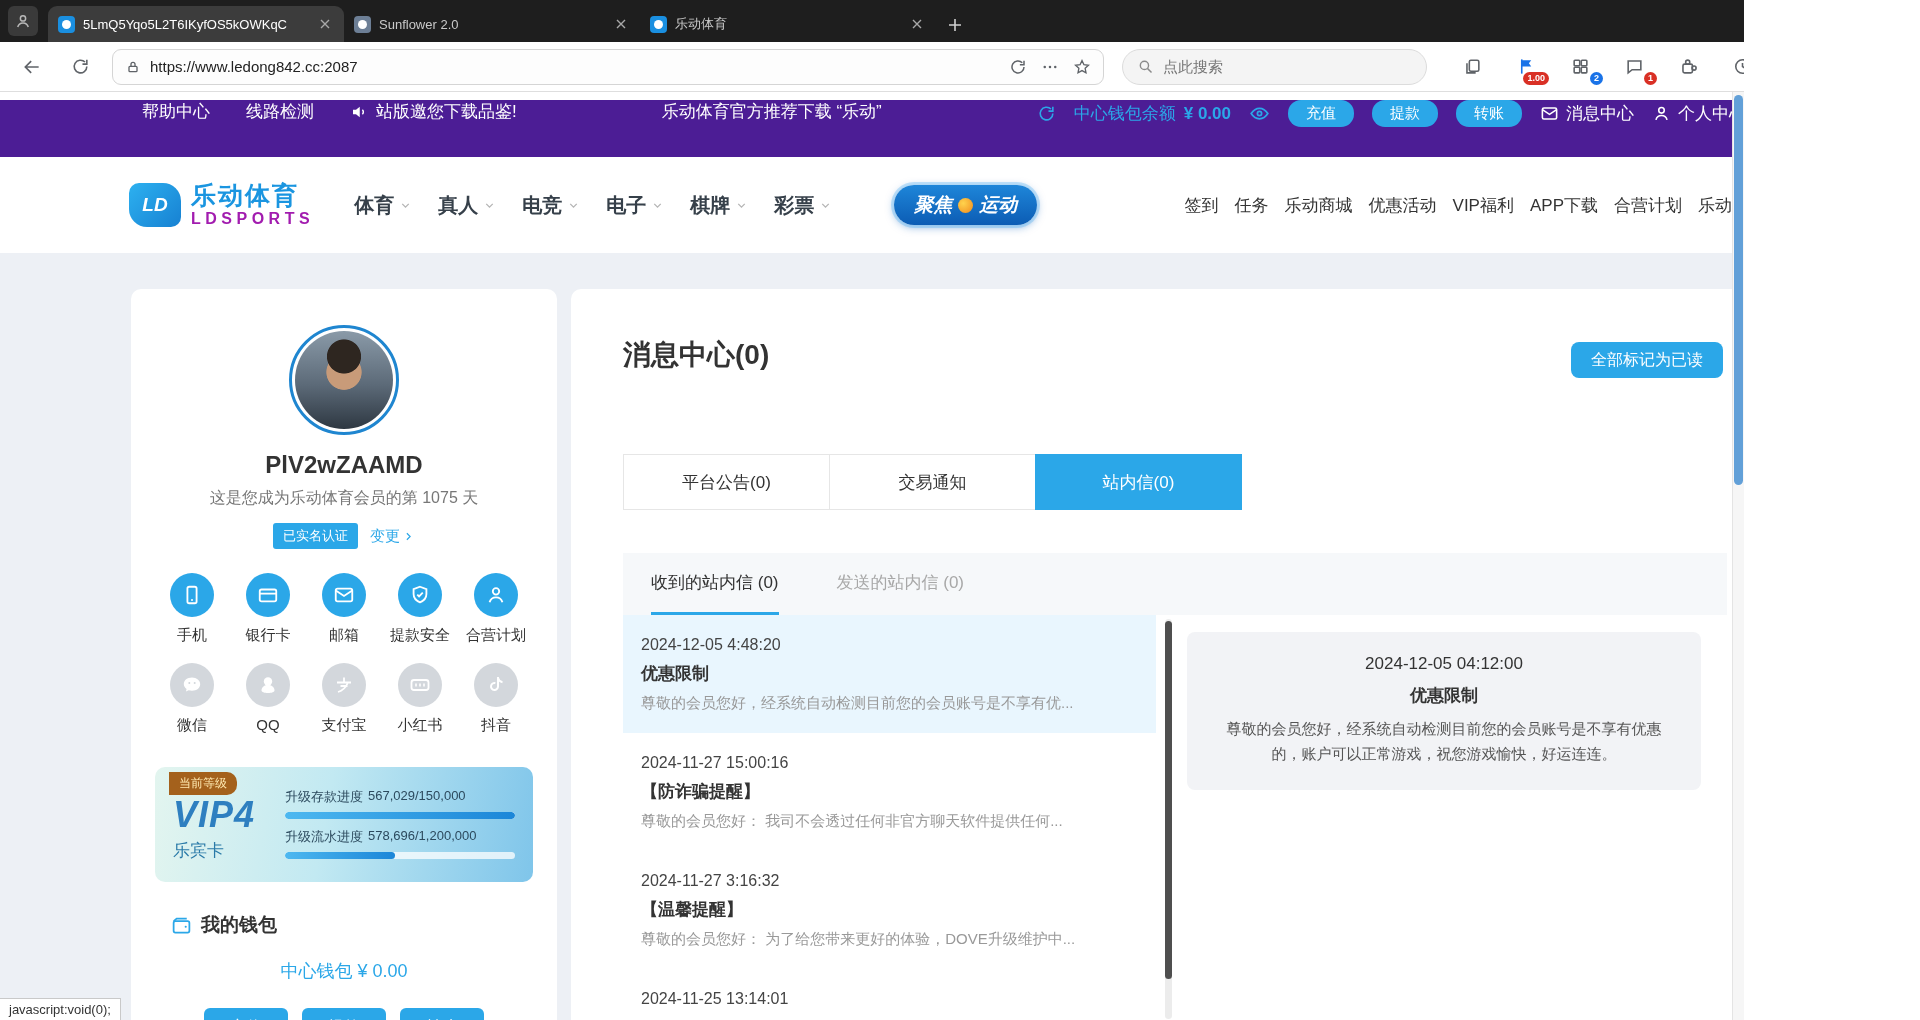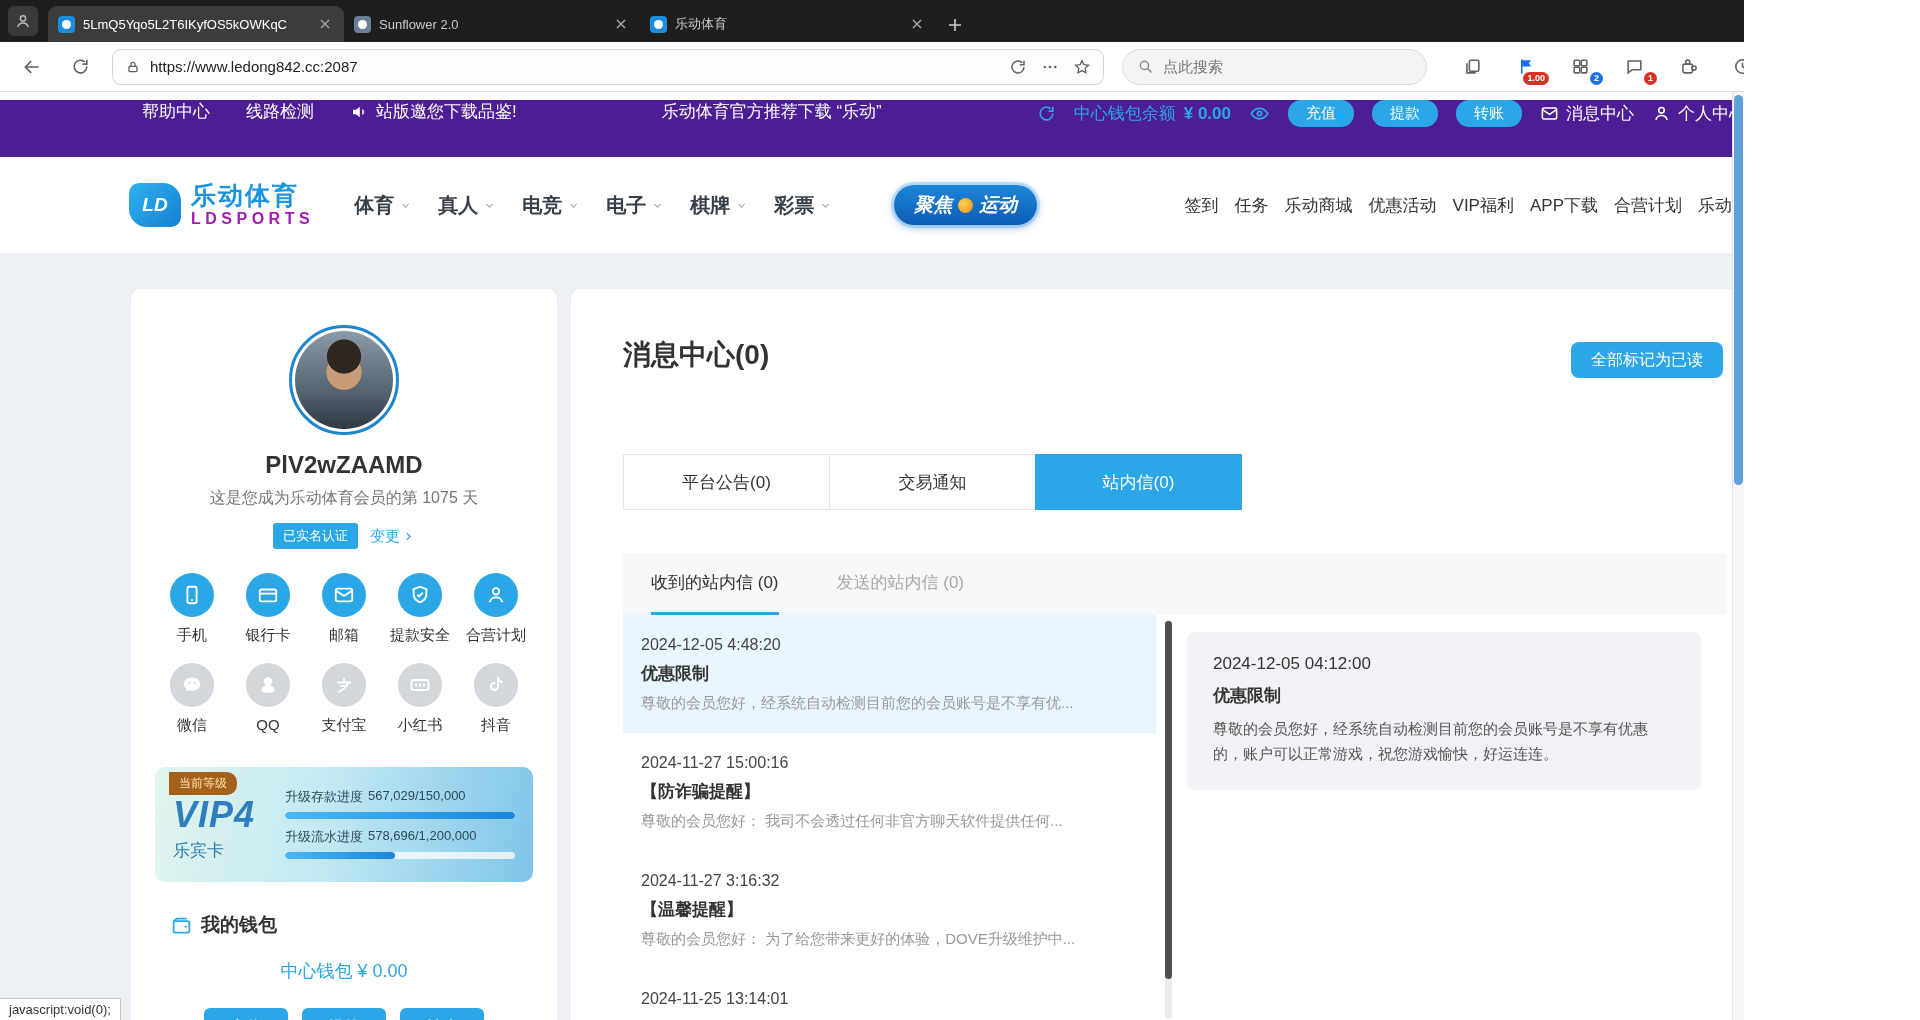--- a/index.html
+++ b/index.html
@@ -108,21 +108,21 @@
   .subtab{display:flex;align-items:center;font-size:17px;color:#a8a8a8;border-bottom:3px solid transparent}
   .subtab.active{color:#333;border-bottom-color:#2ba7e8}
   .msg-list{position:absolute;left:52px;top:326px;width:533px;bottom:0;overflow:hidden}
   .msg-item{padding:21px 18px 20px;text-align:left}
   .msg-item.selected{background:#e9f6fe}
   .m-time{font-size:16px;color:#444}
   .m-title{margin-top:8px;font-size:17px;font-weight:bold;color:#333}
   .m-preview{margin-top:9px;font-size:15px;color:#999;white-space:nowrap;overflow:hidden}
   .list-scroll{position:absolute;left:594px;top:330px;width:7px;height:400px;background:#ececec;border-radius:4px}
   .list-thumb{position:absolute;left:0;top:2px;width:7px;height:358px;background:#4f4f4f;border-radius:4px}
-  .msg-detail{position:absolute;left:616px;top:343px;width:514px;height:158px;background:#f2f3f6;border-radius:8px;padding:22px 26px;text-align:left}
+  .msg-detail{position:absolute;left:616px;top:343px;width:514px;height:158px;background:#f2f3f6;border-radius:8px;padding:22px 26px;text-align:center}
   .d-time{font-size:17px;color:#333}
   .d-title{margin-top:10px;font-size:17px;font-weight:bold;color:#333}
   .d-body{margin-top:10px;font-size:15px;color:#555;line-height:1.65}
 
   
   .float-widget{position:absolute;left:1797px;top:533px;width:64px;height:144px;background:#fff;border-radius:10px;box-shadow:0 2px 12px rgba(0,0,0,.13);display:flex;flex-direction:column}
   .fw-cell{height:72px;display:flex;align-items:center;justify-content:center;color:#555}
   .fw-cell + .fw-cell{border-top:1px solid #eee}
 
   

